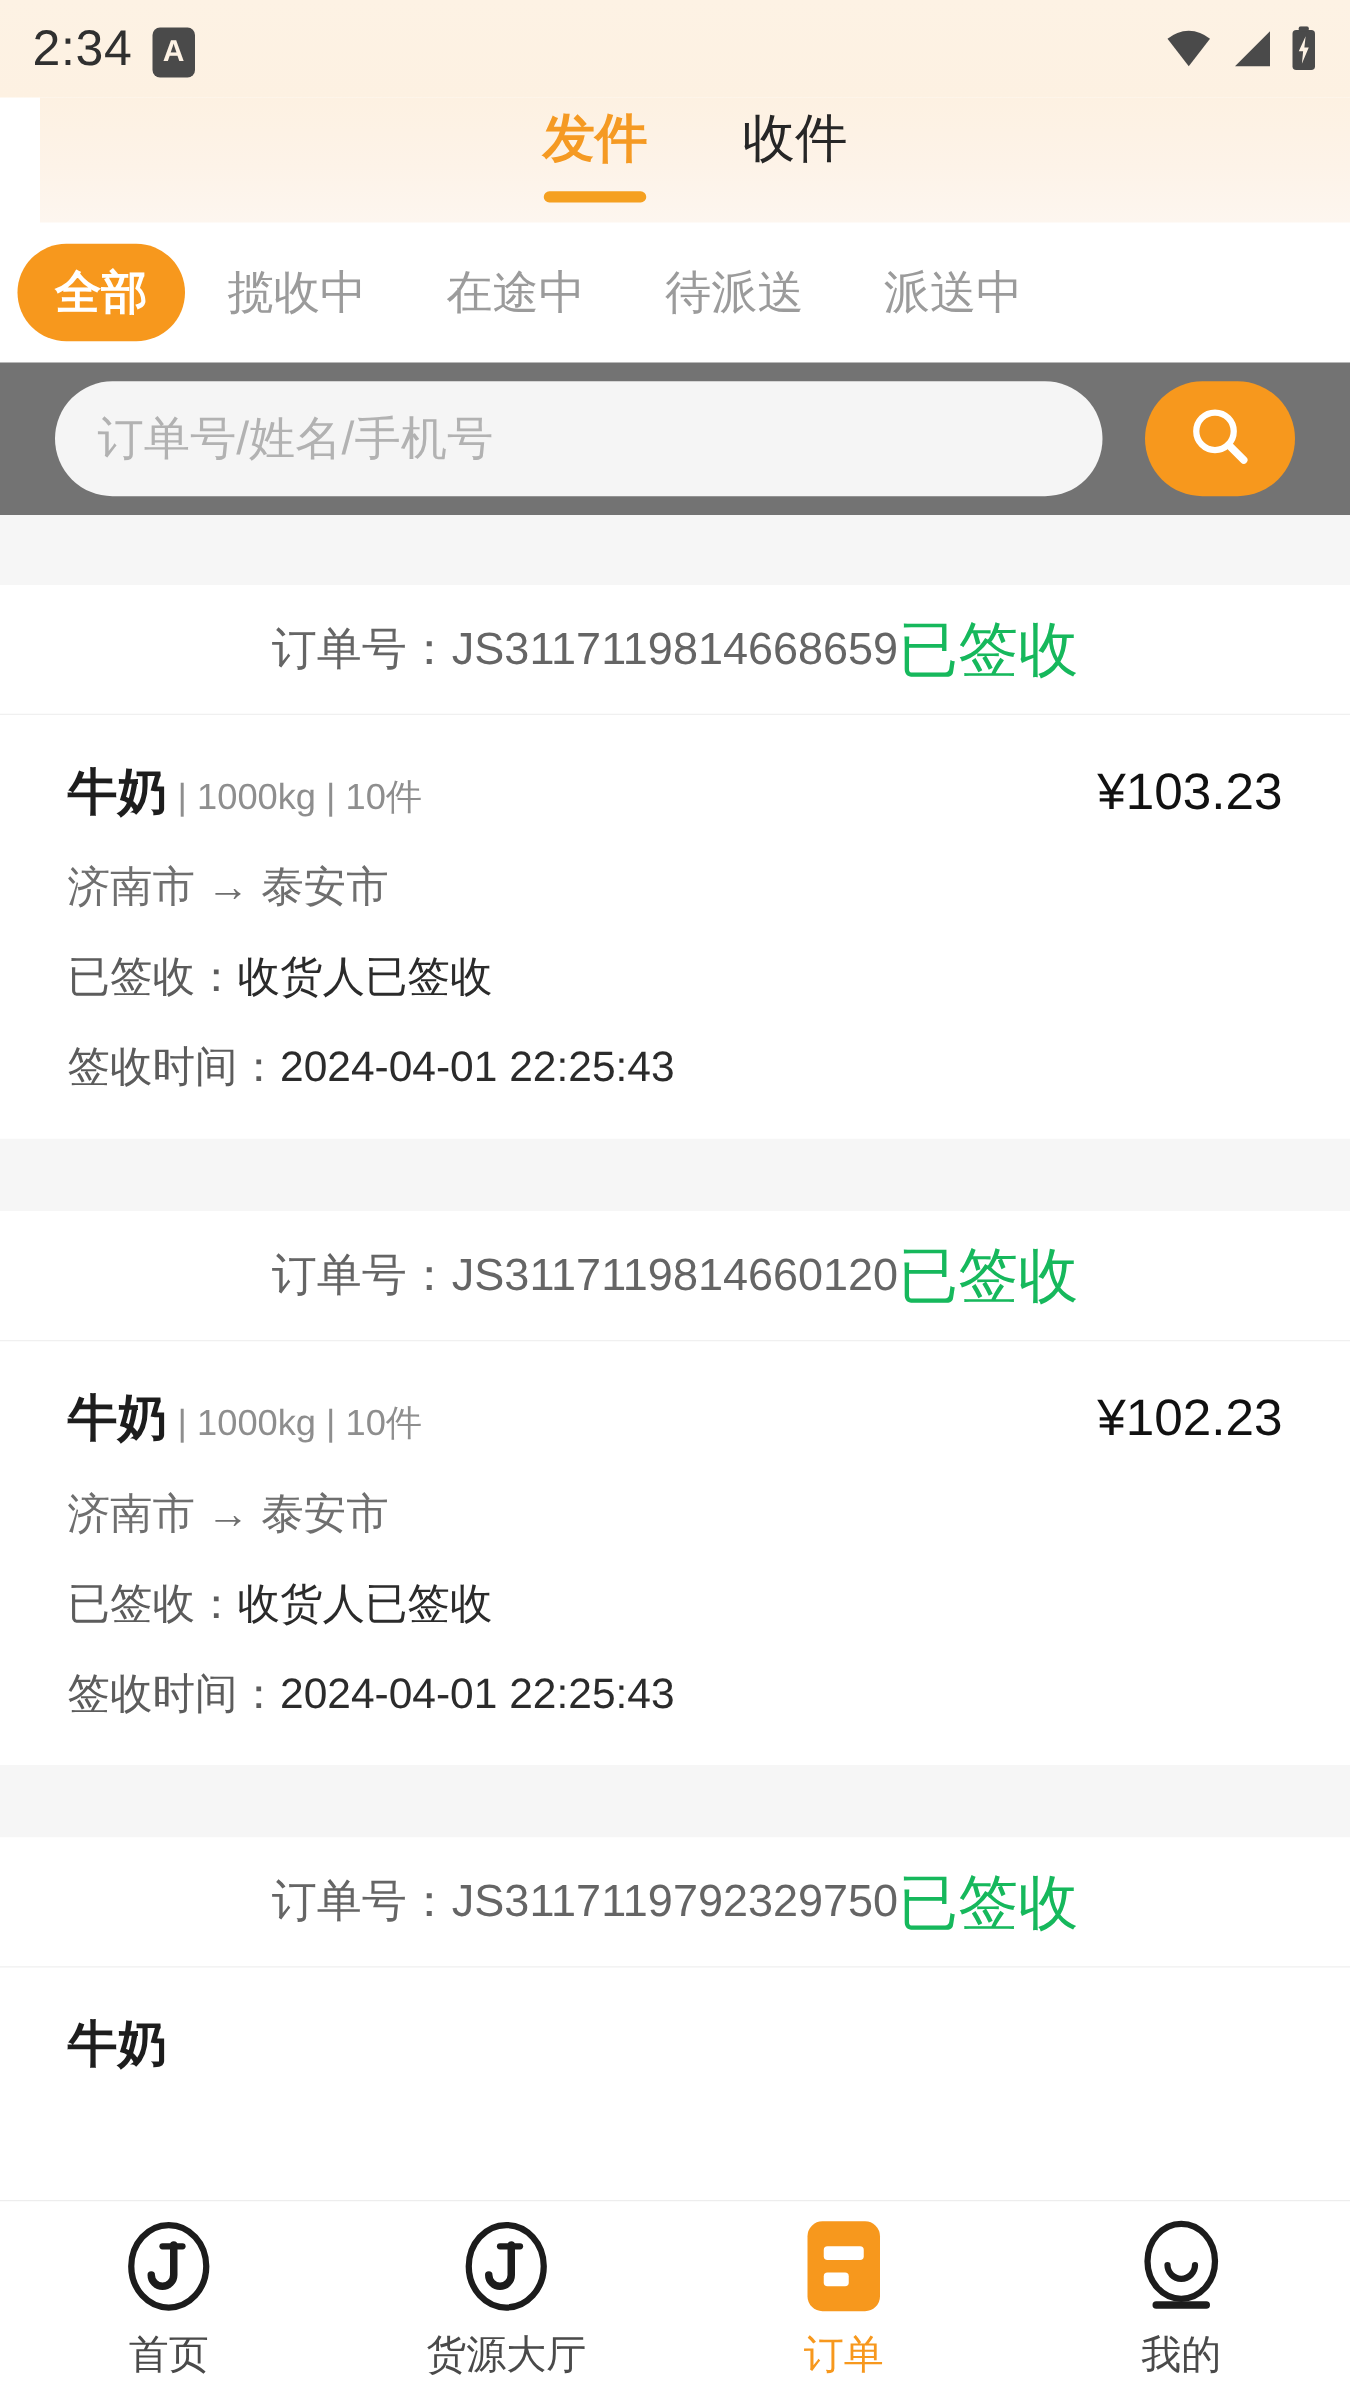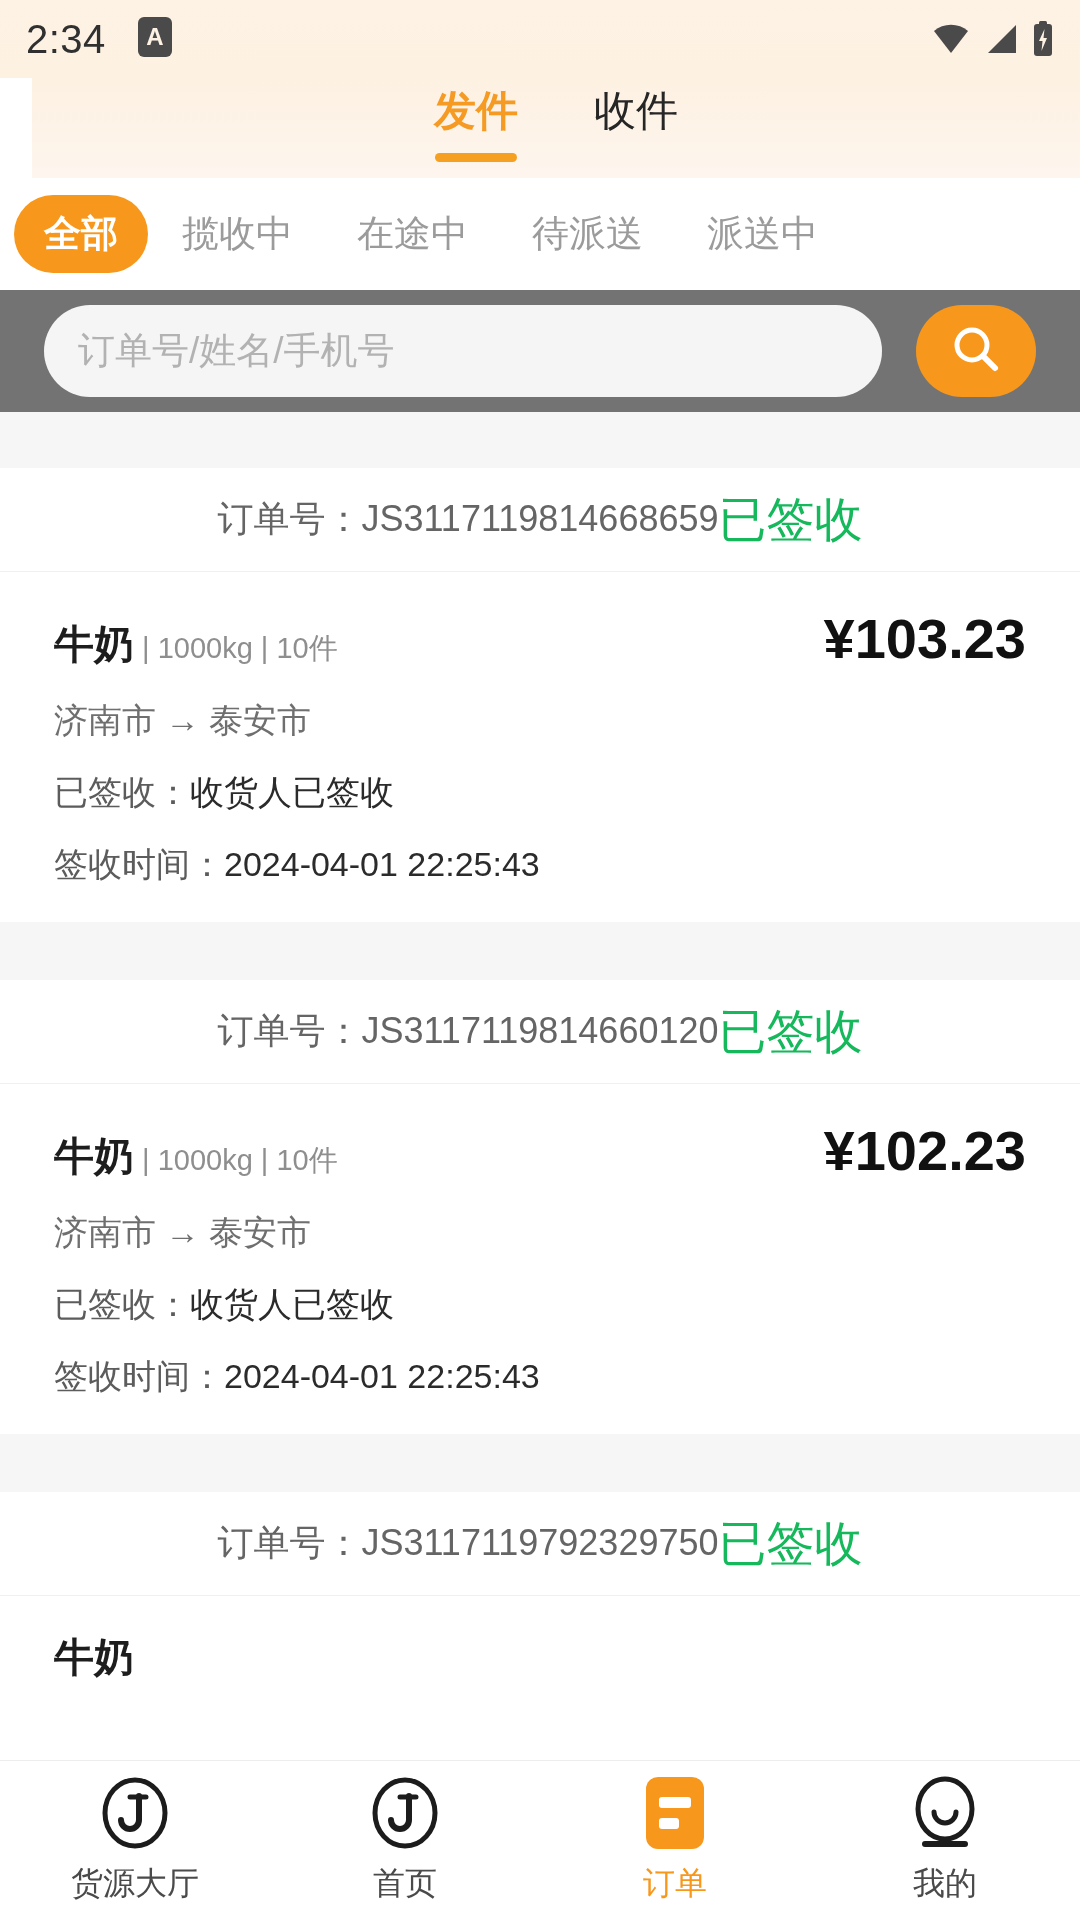--- a/index.html
+++ b/index.html
@@ -10,21 +10,21 @@
   }
   body { position:relative; }
 
   
   .statusbar{
     height:78px; width:100%;
     background:linear-gradient(180deg,#fdf2e4 0%,#fdf1e2 100%);
     display:flex; align-items:center; justify-content:space-between;
     padding:0 26px;
   }
-  .sb-left{ display:flex; align-items:flex-start; gap:32px; }
+  .sb-left{ display:flex; align-items:flex-end; gap:16px; }
   .sb-time{ font-size:40px; color:#303030; font-weight:400; letter-spacing:0.5px; }
   .sb-appicon{
     width:34px; height:40px; border-radius:6px; background:#4a4a4a;
     color:#fdf2e4; font-size:24px; font-weight:700;
     display:flex; align-items:center; justify-content:center;
   }
   .sb-right{ display:flex; align-items:center; gap:14px; }
   .ic-wifi{ width:38px; height:30px; }
   .ic-sig{ width:34px; height:30px; }
   .ic-bat{ width:22px; height:36px; }
@@ -89,21 +89,21 @@
     padding:0 54px; border-bottom:1px solid #f0f0f0;
   }
   .ordno{ font-size:36px; color:#656565; }
   .ordno .num{ color:#656565; }
   .status{ font-size:48px; color:#16b85c; font-weight:500; }
 
   .card-body{ padding:34px 54px 34px 54px; position:relative; }
   .bodyrow1{ display:flex; align-items:baseline; justify-content:space-between; }
   .goods{ font-size:40px; color:#1d1d1d; font-weight:700; }
   .goods .meta{ font-size:29px; color:#8e8e8e; font-weight:400; }
-  .price{ font-size:56px; color:#111111; font-weight:700; white-space:nowrap; }
+  .price{ font-size:41px; color:#111111; font-weight:400; white-space:nowrap; }
   .route{ font-size:34px; color:#6f6f6f; margin-top:26px; }
   .dline{ font-size:34px; color:#5c5c5c; margin-top:26px; }
   .dline .val{ color:#2b2b2b; }
 
   
   .bottomnav{
     position:absolute; left:0; bottom:0; width:1080px; height:160px;
     background:#ffffff; border-top:1px solid #ededed;
     display:flex; align-items:center;
   }
@@ -266,32 +266,32 @@
 <div class="bottomnav">
 
   <div class="navitem">
     <span class="navicon">
       <svg viewBox="0 0 72 74" width="72" height="74">
         <ellipse cx="36" cy="37" rx="30" ry="33" fill="none" stroke="#1c1c1c" stroke-width="5"></ellipse>
         <path d="M40 20 L40 44 a9 9 0 0 1 -18 0" fill="none" stroke="#1c1c1c" stroke-width="6" stroke-linecap="round"></path>
         <path d="M31 21 L47 21" stroke="#1c1c1c" stroke-width="5" stroke-linecap="round"></path>
       </svg>
     </span>
-    <span class="navlabel">货源大厅</span>
+    <span class="navlabel">首页</span>
   </div>
 
   <div class="navitem">
     <span class="navicon">
       <svg viewBox="0 0 72 74" width="72" height="74">
         <ellipse cx="36" cy="37" rx="30" ry="33" fill="none" stroke="#1c1c1c" stroke-width="5"></ellipse>
         <path d="M40 20 L40 44 a9 9 0 0 1 -18 0" fill="none" stroke="#1c1c1c" stroke-width="6" stroke-linecap="round"></path>
         <path d="M31 21 L47 21" stroke="#1c1c1c" stroke-width="5" stroke-linecap="round"></path>
       </svg>
     </span>
-    <span class="navlabel">首页</span>
+    <span class="navlabel">货源大厅</span>
   </div>
 
   <div class="navitem active">
     <span class="navicon">
       <span class="ordicon">
         <span class="b1"></span>
         <span class="b2"></span>
       </span>
     </span>
     <span class="navlabel">订单</span>

